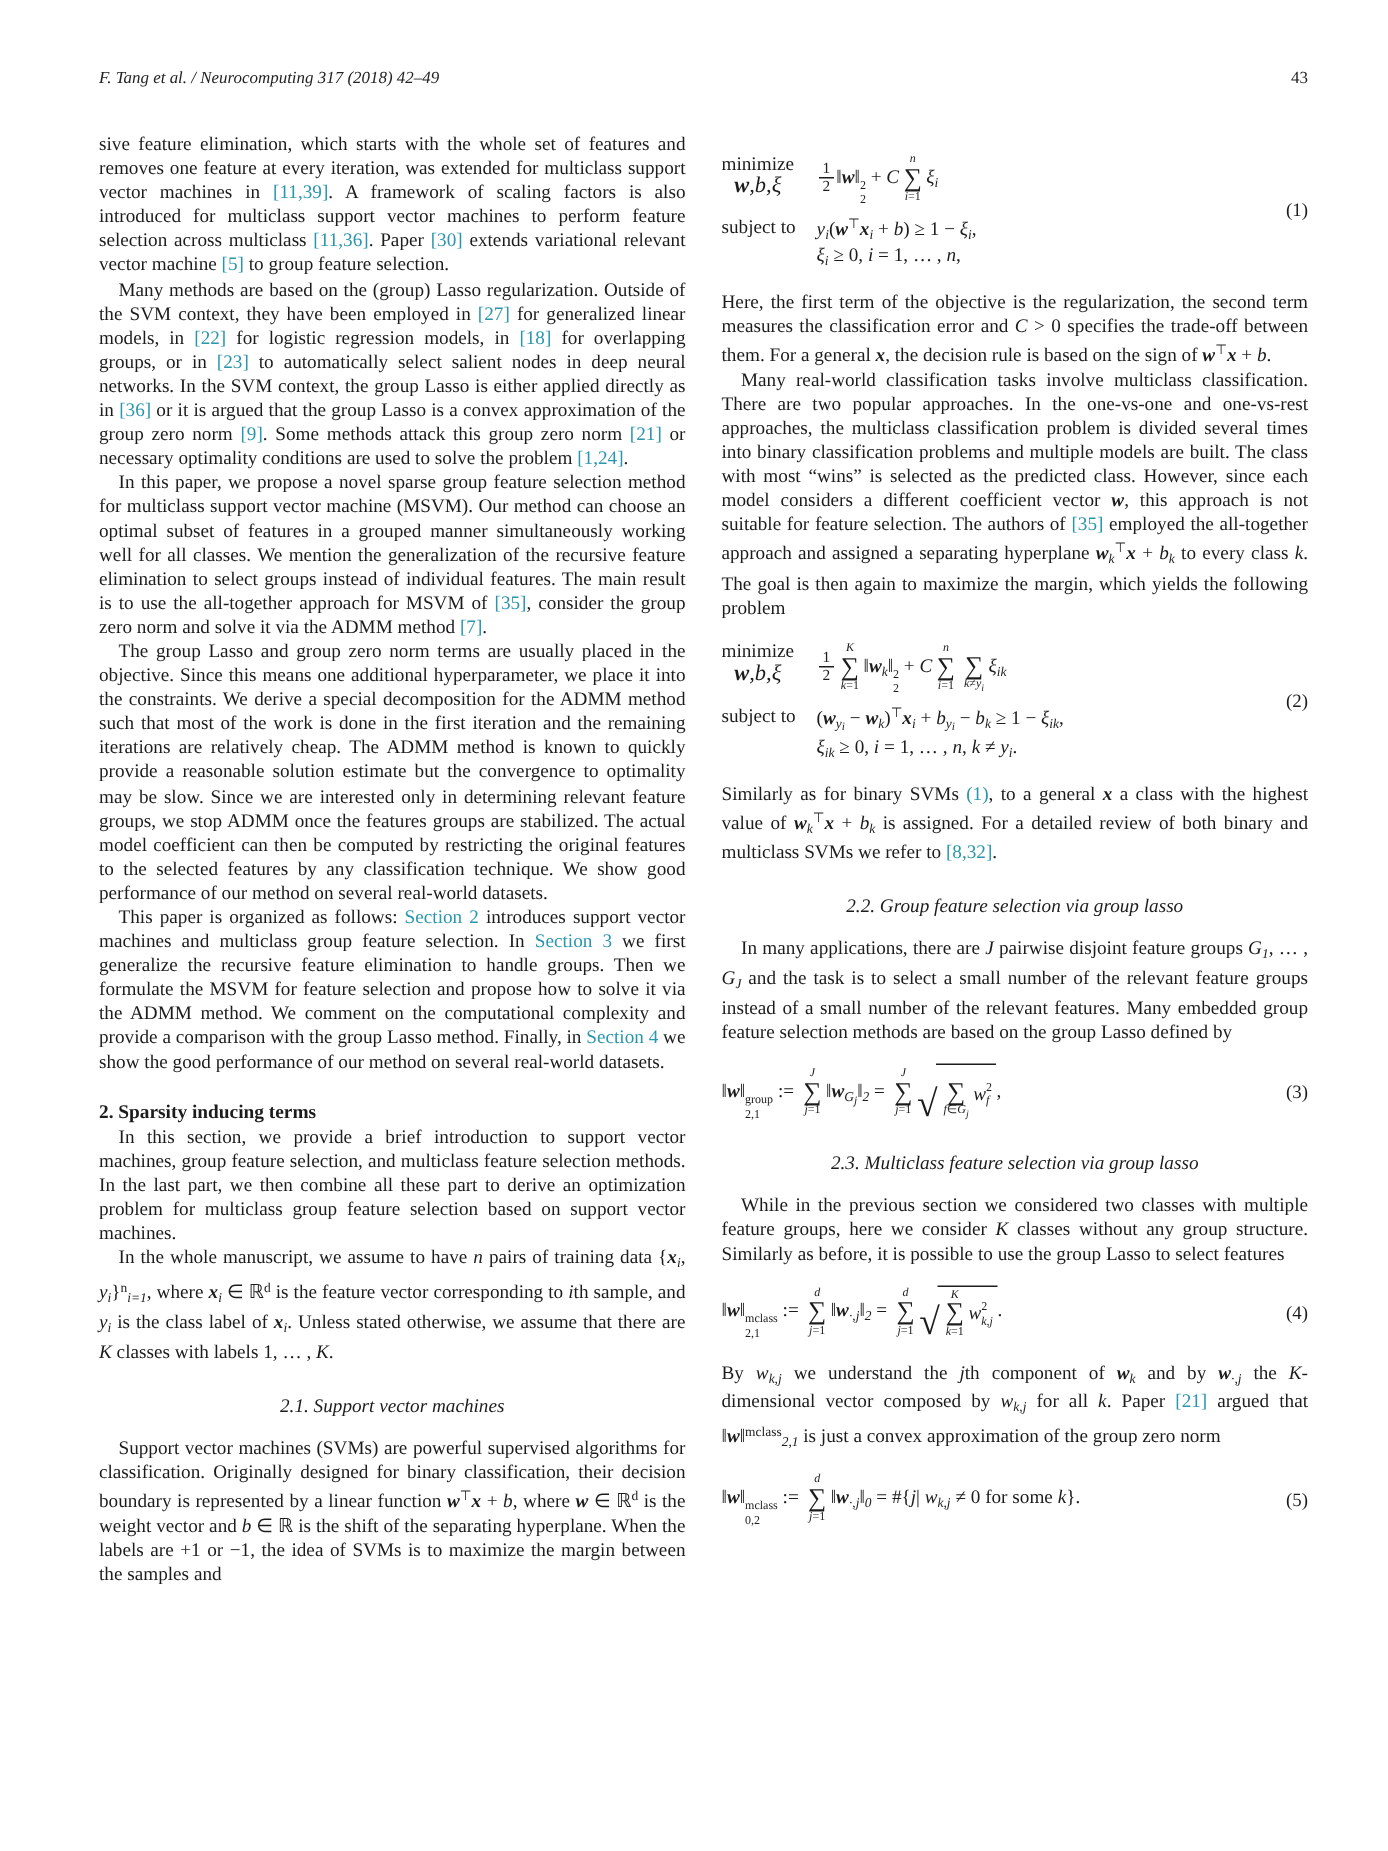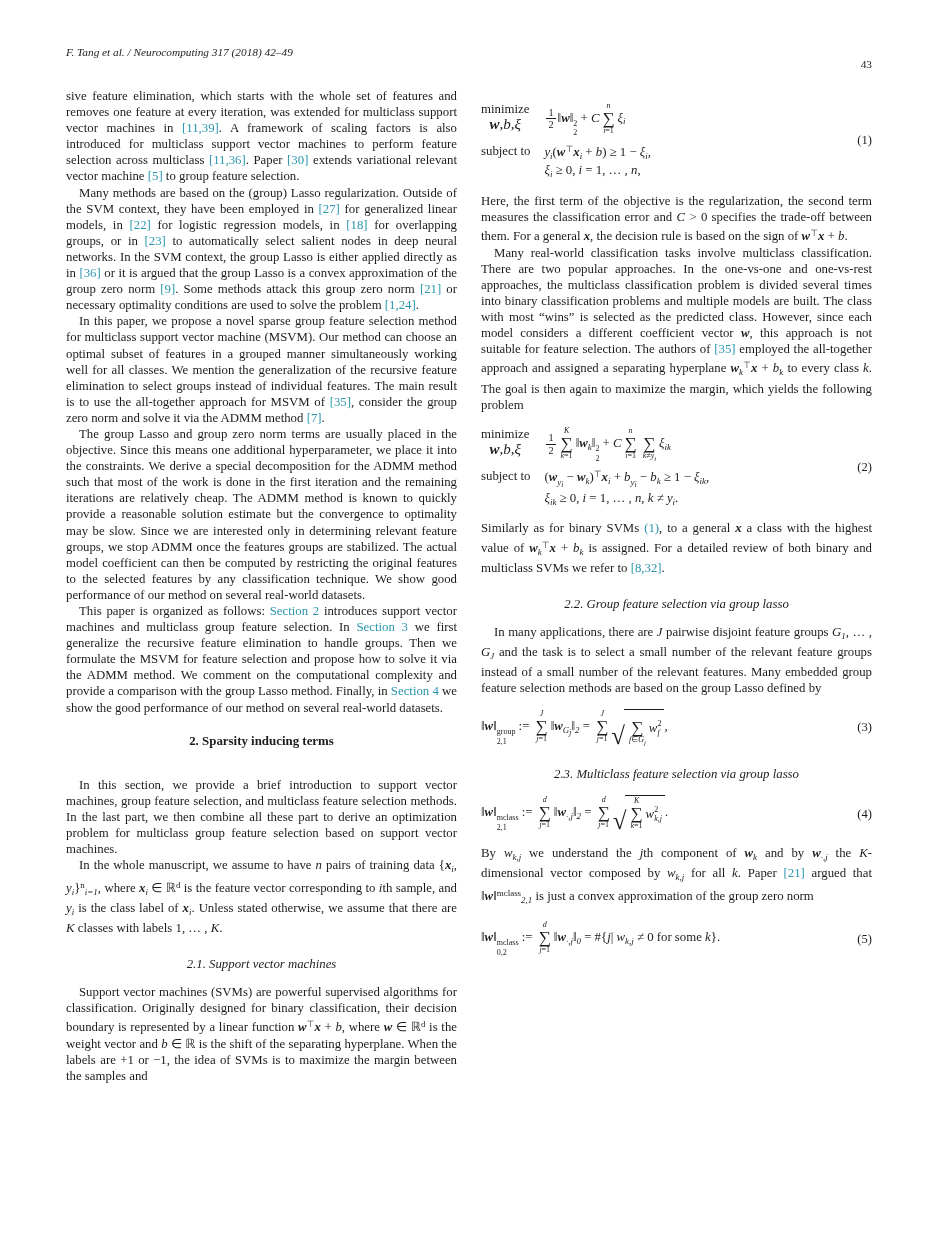--- a/index.html
+++ b/index.html
@@ -3,26 +3,26 @@
 <meta charset="utf-8">
 <style>
   html,body{margin:0;padding:0;background:#ffffff;}
   .page{
     width:925px;height:1234px;box-sizing:border-box;background:#fff;
     padding:46px 53px 0 66px;overflow:hidden;
     font-family:"Liberation Serif", serif;color:#1c1c1c;
   }
   .running-head{position:relative;height:16px;margin-bottom:26px;font-size:11.3px;color:#222;}
   .rh-center{display:block;text-align:left;font-style:italic;}
-  .rh-page{position:absolute;right:0;top:12px;font-style:normal;}
+  .rh-page{position:absolute;right:0;top:0;font-style:normal;}
   .columns{display:flex;gap:24px;font-family:Liberation Serif, serif;}
   .col{width:391px;flex:none;font-size:12.8px;line-height:16.1px;text-align:justify;}
   .para{margin:0;}
   .para.ind{text-indent:13px;}
-  h2.sec{font-size:12.9px;font-weight:bold;margin:17px 0 28px;text-align:center;}
+  h2.sec{font-size:12.9px;font-weight:bold;margin:17px 0 1px;text-align:left;}
   h3.subsec{font-size:12.8px;font-style:italic;font-weight:normal;margin:20px 0 12px;text-align:center;}
   .cite{color:#2a96ad;}
   .mit{font-style:italic;}
   .vec{font-style:italic;font-weight:bold;}
   .mrm{font-style:normal;}
   .msb{font-size:0.7em;vertical-align:-0.3em;font-style:italic;}
   .msb sub{font-size:0.85em;vertical-align:-0.25em;}
   .msp{font-size:0.7em;vertical-align:0.5em;font-style:normal;}
   .eq-row{display:flex;align-items:center;margin:13px 0;}
   .eq-body{flex:1;font-size:12.8px;line-height:1.35;text-align:left;}
@@ -137,20 +137,21 @@
                   <span class="mit">w</span>
                   <span class="stk">
                     <span>2</span>
                     <span><span class="mit">f</span></span>
                   </span>
                 </span>
               </span><span class="mrm">,</span></span></span>
           <span class="eq-num">(3)</span>
         </div>
         <h3 class="subsec">2.3. Multiclass feature selection via group lasso</h3>
+        <p class="para ind">While in the previous section we considered two classes with multiple feature groups, here we consider <span class="mit">K</span> classes without any group structure. Similarly as before, it is possible to use the group Lasso to select features</p>
         <div class="eq-row">
           <span class="eq-body"><span class="mrow"><span class="mrm">‖</span><span class="vec">w</span><span class="mrm">‖</span><span class="stk">
                 <span>mclass</span>
                 <span>2,1</span>
               </span><span class="mrm"> := </span><span class="bigsum">
                 <span class="bs-hi"><span class="mit">d</span></span>
                 <span class="bs-sg">∑</span>
                 <span class="bs-lo"><span class="mit">j</span>=1</span>
               </span><span class="mrm">‖</span><span class="vec">w</span><span class="msb">·,j</span><span class="mrm">‖</span><span class="msb">2</span><span class="mrm"> = </span><span class="bigsum">
                 <span class="bs-hi"><span class="mit">d</span></span>

